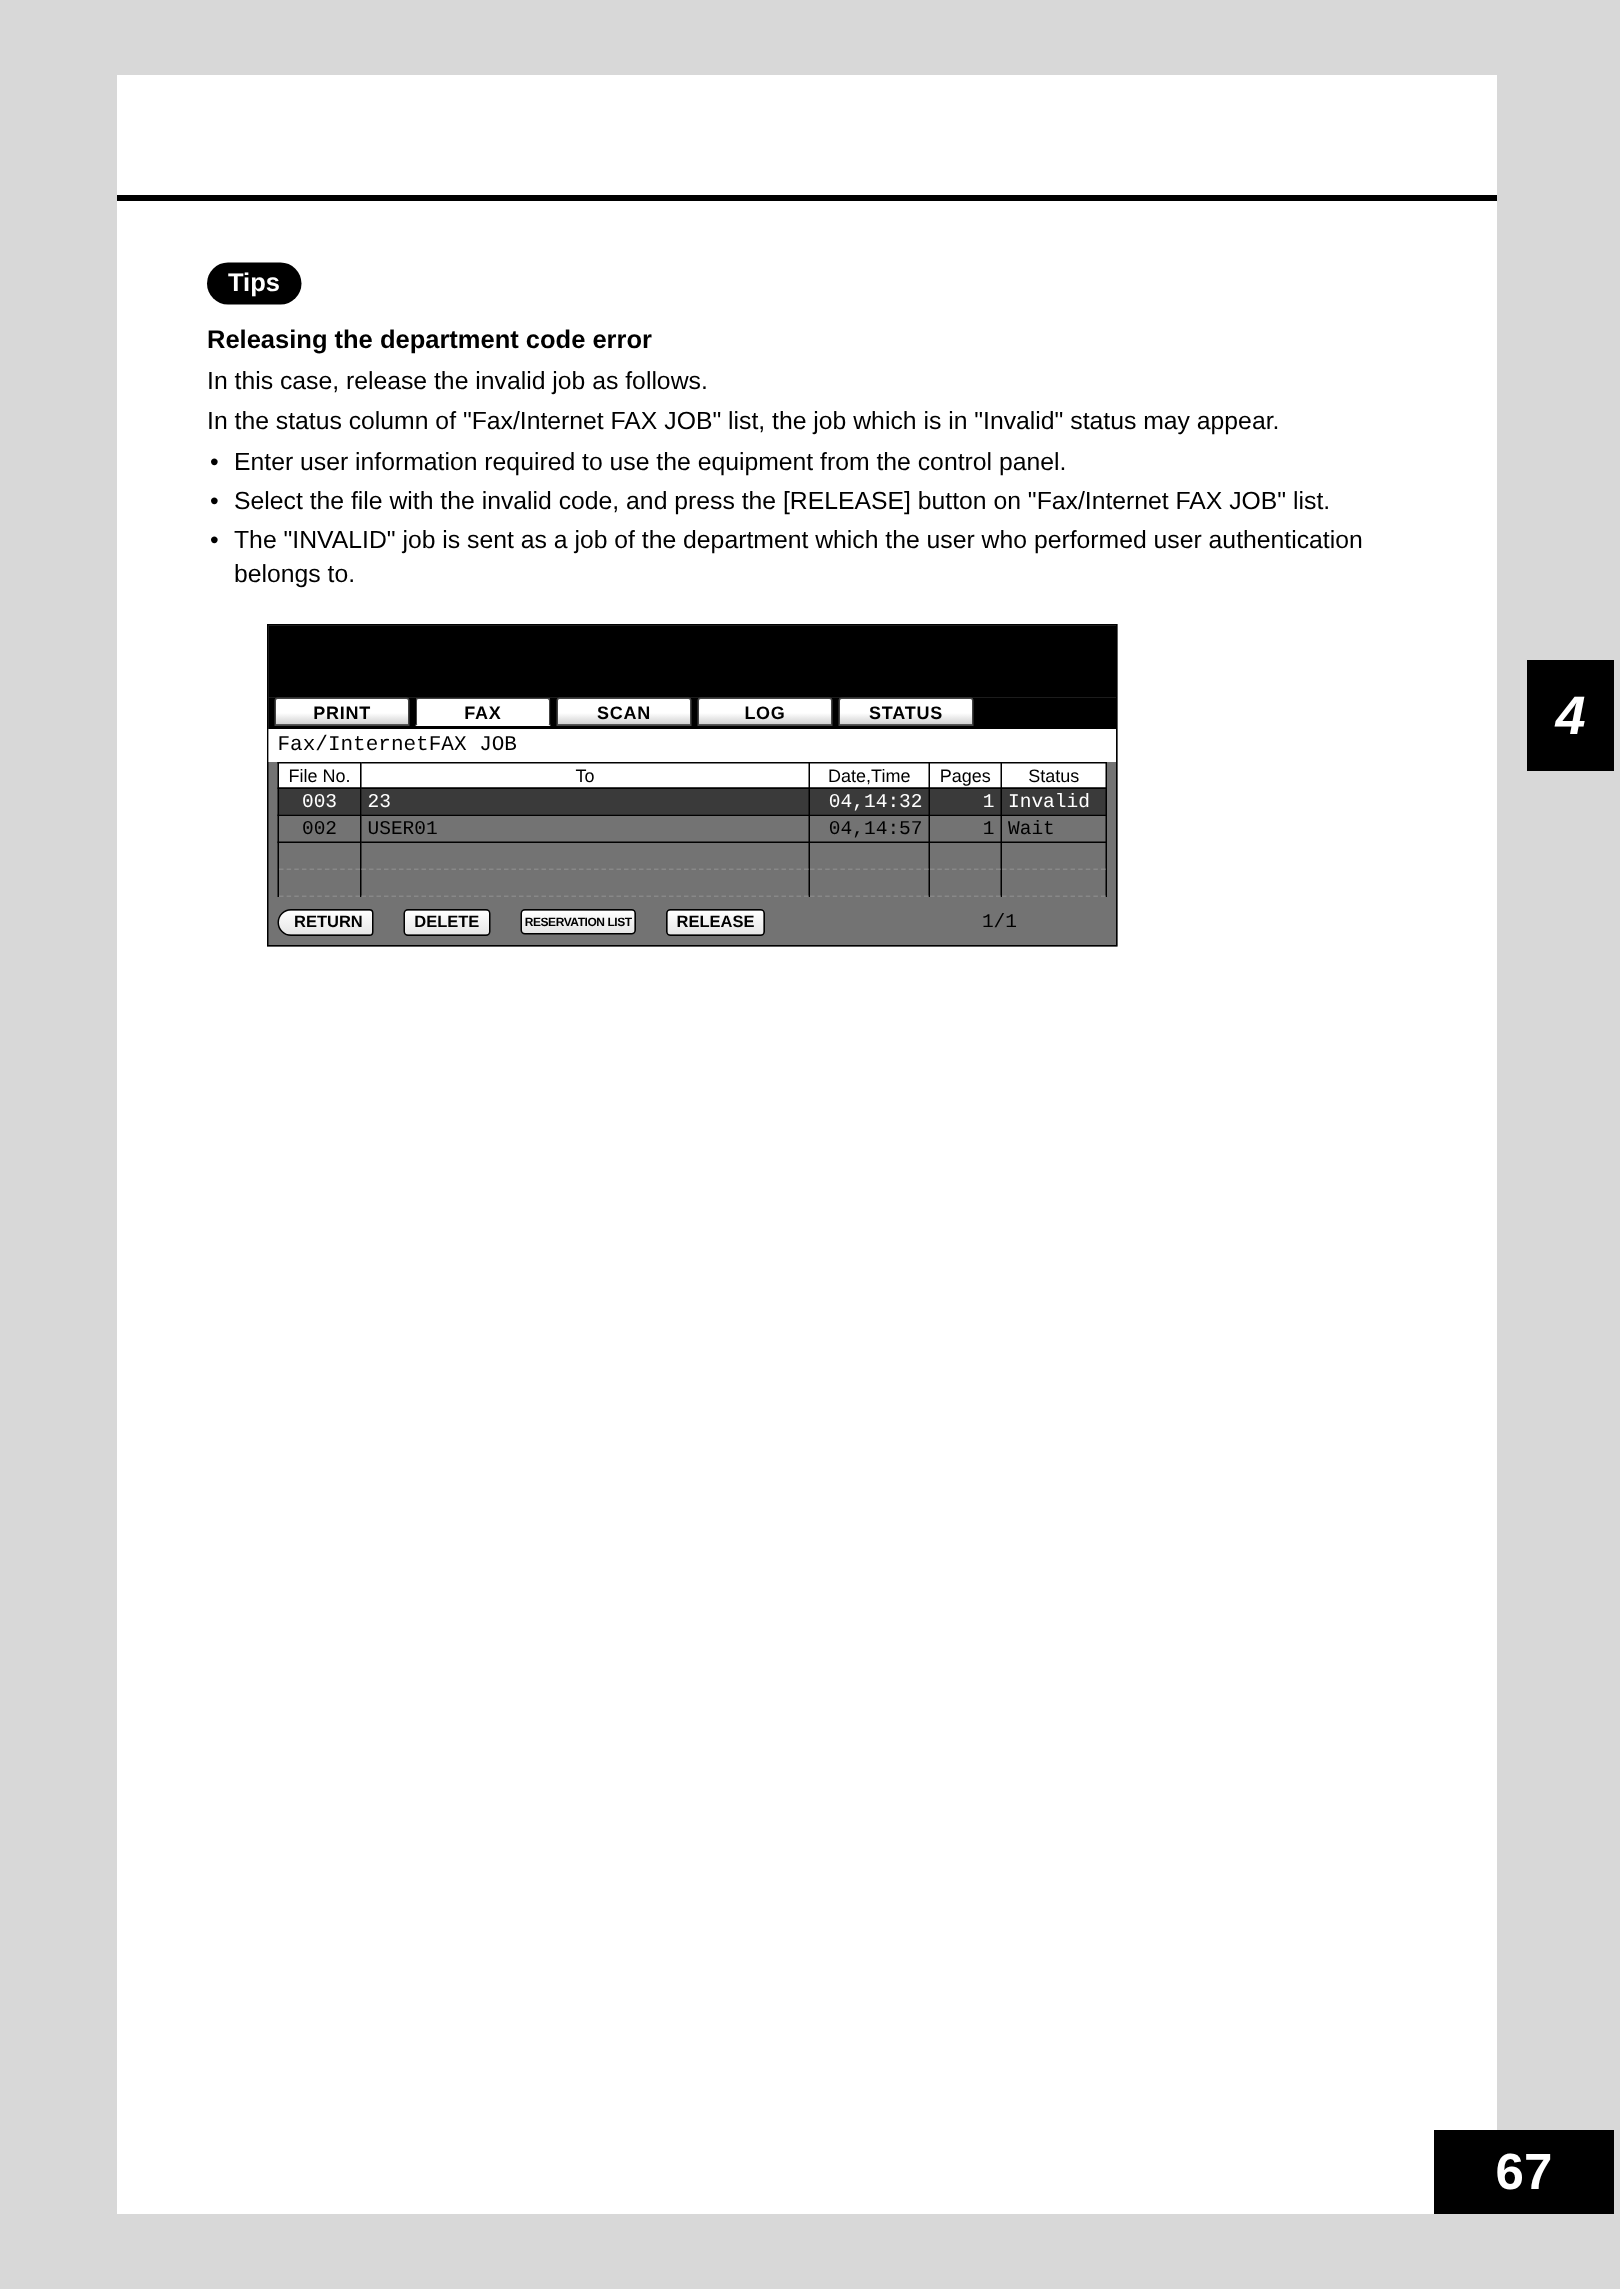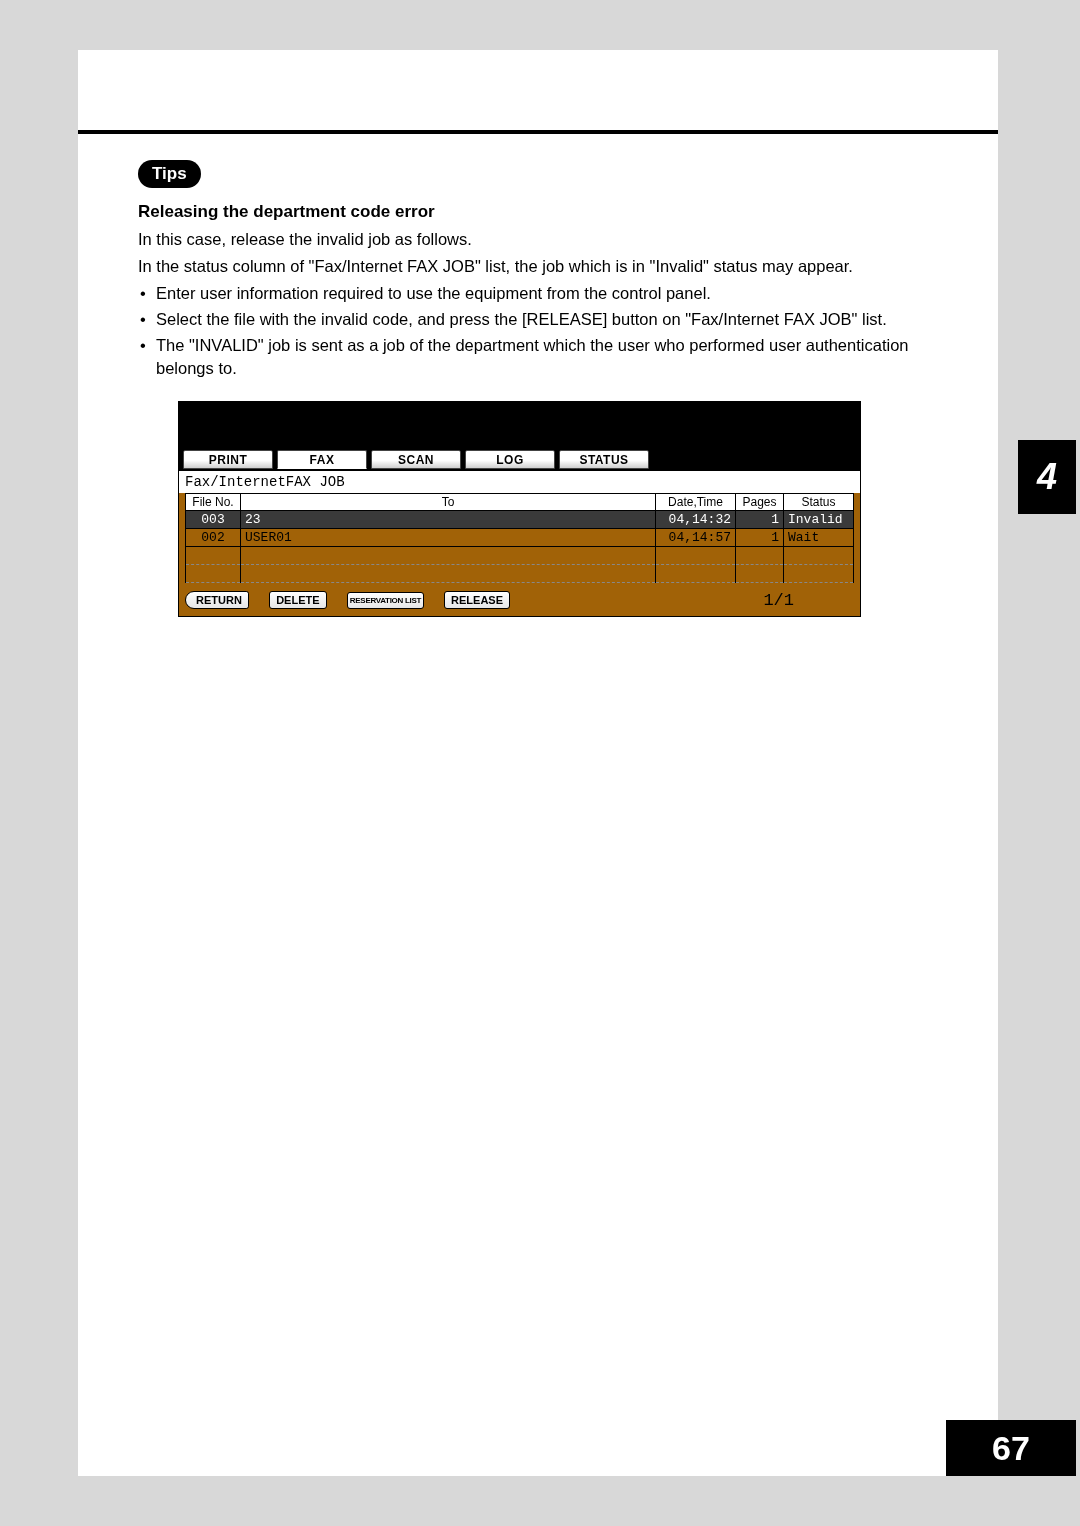--- a/index.html
+++ b/index.html
@@ -22,21 +22,21 @@
     position: absolute;
     left: 0;
     top: 80px;
     width: 920px;
     height: 4px;
     background: #000;
   }
   .content {
     position: absolute;
     left: 60px;
-    top: 110px;
+    top: 125px;
     width: 800px;
   }
   .tips-badge {
     display: inline-block;
     background: #000;
     color: #fff;
     font-weight: bold;
     font-size: 17px;
     padding: 4px 14px;
     border-radius: 14px;
@@ -65,23 +65,23 @@
   }
   ul.bullets li::before {
     content: "•";
     position: absolute;
     left: 2px;
     top: 0;
   }
   
   .screen {
     margin: 20px 0 0 40px;
-    width: 683px;
-    border: 1px solid #000;
-    background: #a16207;
+    width: 567px;
+    border: 1px solid #000;
+    background: #737373;
     font-size: 13px;
   }
   .screen-top {
     background: #000;
     height: 48px;
   }
   .tabs-row {
     background: #000;
     padding: 0 4px 2px 4px;
     display: flex;
@@ -162,21 +162,21 @@
     text-align: center;
     min-width: 58px;
   }
   .btn.return {
     border-radius: 10px 3px 3px 10px;
     padding-left: 10px;
   }
   .btn.small { font-size: 8px; min-width: 60px; letter-spacing: -0.3px; padding:3px 2px;}
   .pagecount {
     font-family: "Courier New", monospace;
-    font-size: 17px;
+    font-size: 13px;
     margin-left: auto;
     margin-right: 60px;
   }
   
   .side-tab {
     position: absolute;
     right: -78px;
     top: 390px;
     width: 58px;
     height: 74px;
@@ -186,21 +186,21 @@
     font-weight: bold;
     font-style: italic;
     text-align: center;
     line-height: 74px;
   }
   
   .pagenum-box {
     position: absolute;
     right: -78px;
     bottom: 0;
-    width: 130px;
+    width: 120px;
     height: 56px;
     background: #000;
     color: #fff;
     font-size: 34px;
     font-weight: bold;
     text-align: center;
     line-height: 56px;
   }
 </style>
 </head>

